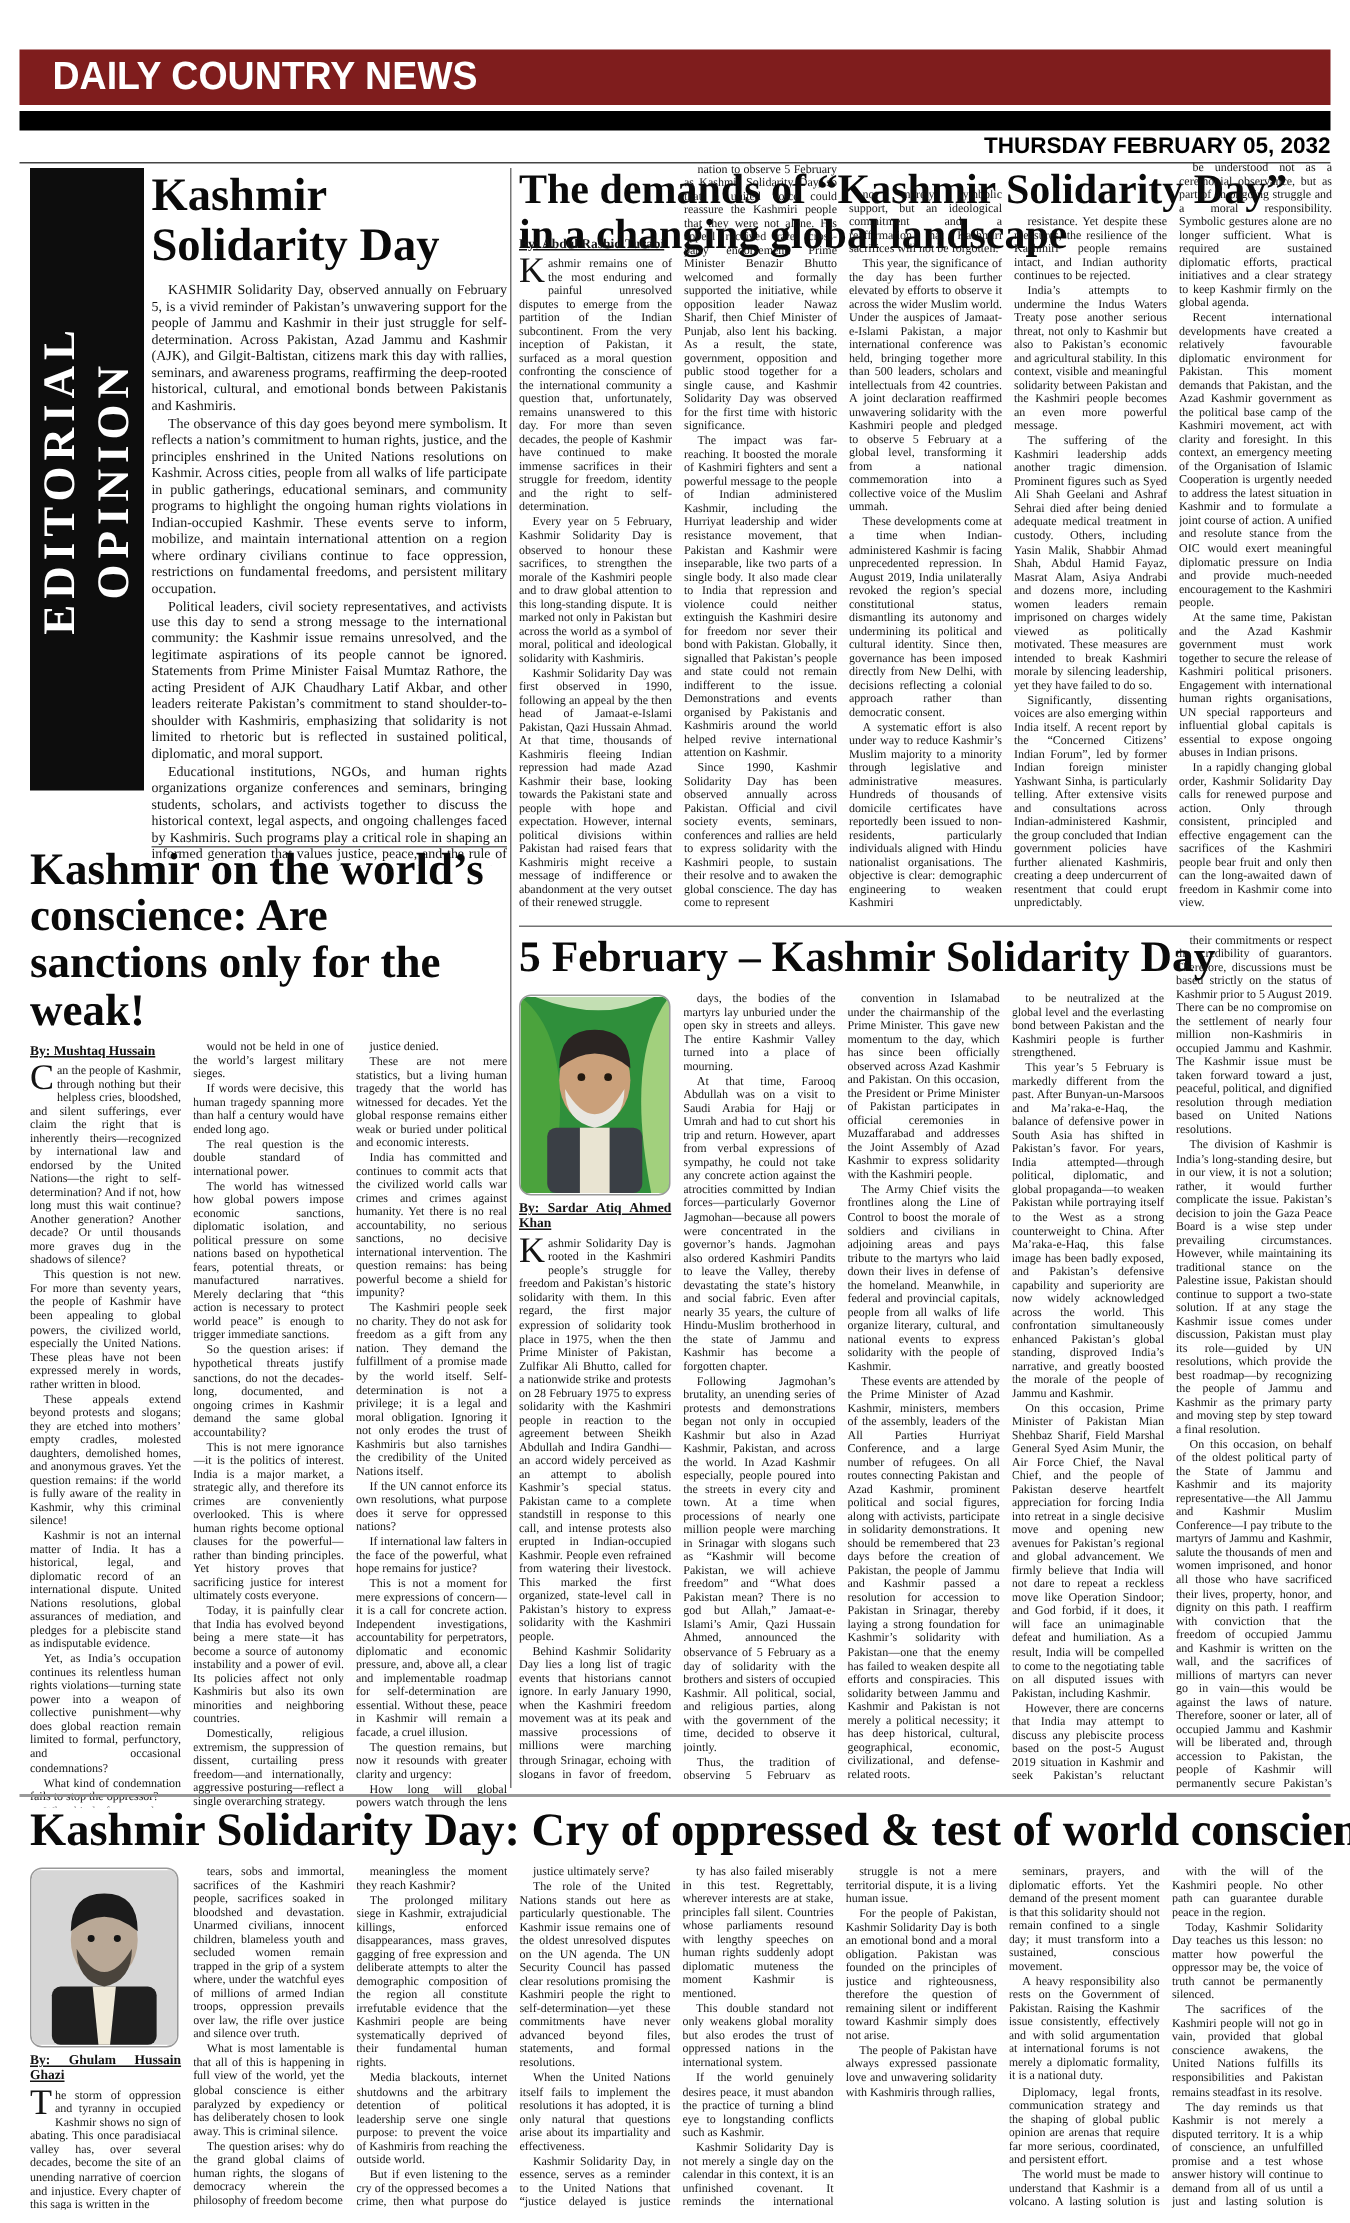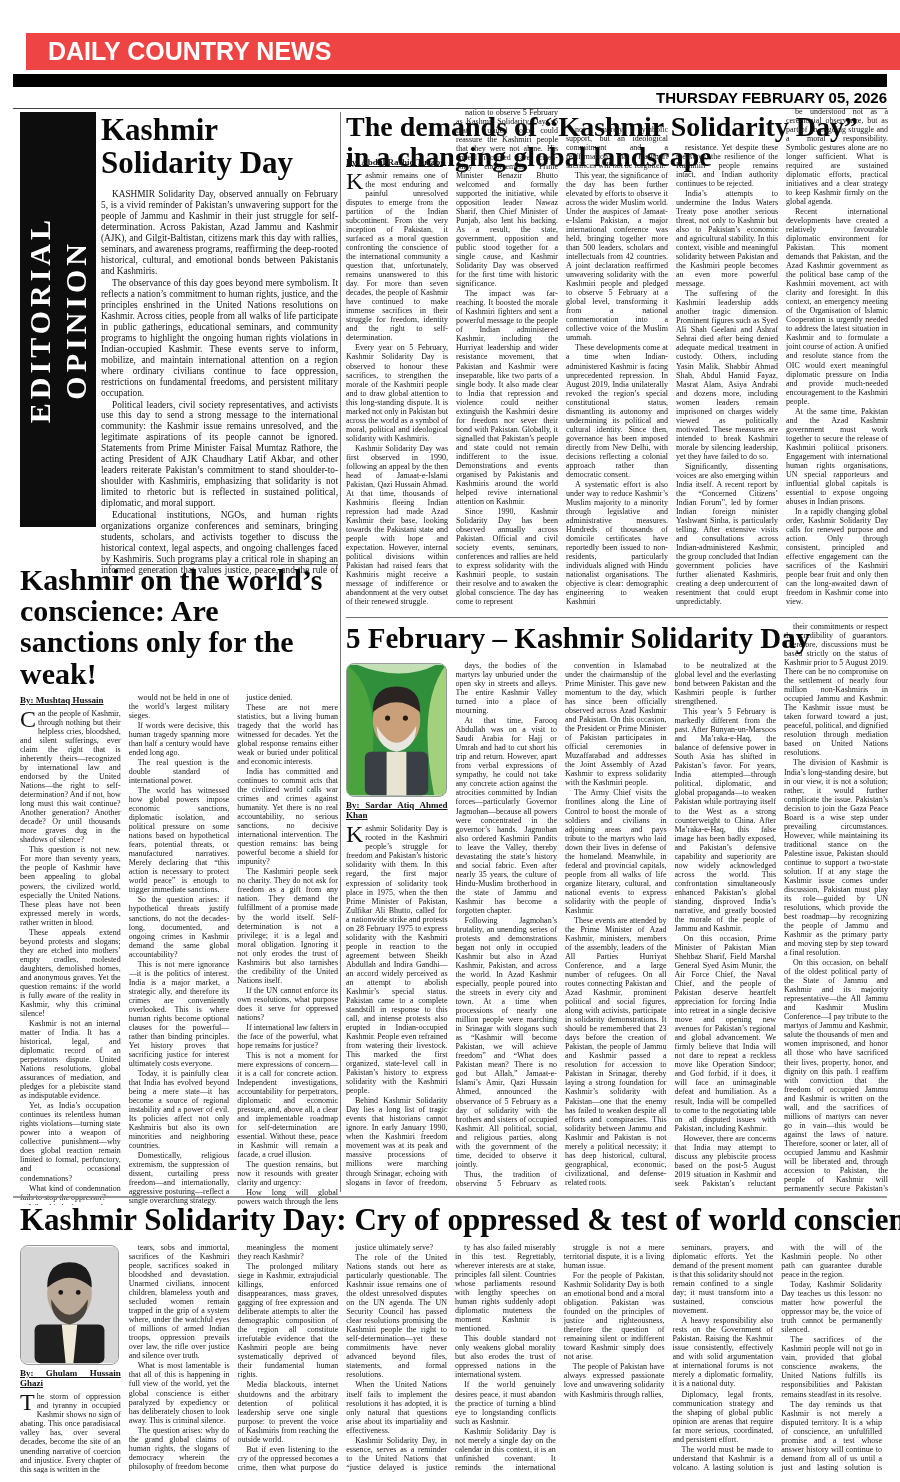--- a/index.html
+++ b/index.html
@@ -1,18 +1,18 @@
 <!DOCTYPE html>
 <html><head>
 <meta charset="utf-8">
 <style>
   html,body{margin:0;padding:0;}
   body{width:900px;height:1482px;background:#ffffff;font-family:"Liberation Serif",serif;color:#141414;position:relative;overflow:hidden;}
   
-  .mast-gray{position:absolute;left:26px;top:33px;width:874px;height:37px;background:#ef4444;display:flex;align-items:center;}
+  .mast-gray{position:absolute;left:13px;top:33px;width:874px;height:37px;background:#7f1d1d;display:flex;align-items:center;}
   .mast-name{font-family:"Liberation Sans",sans-serif;font-weight:bold;font-size:25px;color:#fff;letter-spacing:0px;padding-left:22px;transform:scaleY(1.05);}
   .mast-black{position:absolute;left:13px;top:74px;width:874px;height:13px;background:#000;}
   .date-line{position:absolute;left:13px;top:89px;width:874px;text-align:right;font-family:"Liberation Sans",sans-serif;font-weight:bold;font-size:15px;color:#000;}
   .rule-top{position:absolute;left:13px;top:108px;width:874px;border-top:1px solid #444;}
   
   .edit-strip{position:absolute;left:20px;top:112px;width:76px;height:415px;background:#0d0d0d;display:flex;justify-content:center;align-items:center;gap:2px;}
   .vword{writing-mode:vertical-rl;transform:rotate(180deg);color:#fff;font-family:"Liberation Serif",serif;font-weight:bold;font-size:30px;letter-spacing:4px;line-height:34px;}
   
   .headline{font-family:"Liberation Serif",serif;font-weight:700;color:#0a0a0a;margin:0;}
   .byline{font-weight:bold;text-decoration:underline;font-size:9px;margin:2px 0 4px 0;}
@@ -52,21 +52,21 @@
   #article5 .cols{height:230px;}
 </style>
 </head>
 <body>
 
 <header>
   <div class="mast-gray">
     <span class="mast-name">DAILY COUNTRY NEWS</span>
   </div>
   <div class="mast-black"></div>
-  <div class="date-line">THURSDAY FEBRUARY 05, 2026</div>
+  <div class="date-line">THURSDAY FEBRUARY 05, 2032</div>
   <div class="rule-top"></div>
 </header>
 
 <aside class="edit-strip">
   <span class="vword">EDITORIAL</span>
   <span class="vword">OPINION</span>
 </aside>
 
 <div class="vdivider"></div>
 
@@ -119,34 +119,34 @@
 
 <section id="article3">
   <h1 class="headline">Kashmir on the world’s conscience: Are sanctions only for the weak!</h1>
   <div class="cols">
     <div class="col">
       <div class="byline">By: Mushtaq Hussain</div>
       <div class="col-body drop">
           <p class="para">Can the people of Kashmir, through nothing but their helpless cries, bloodshed, and silent sufferings, ever claim the right that is inherently theirs—recognized by international law and endorsed by the United Nations—the right to self-determination? And if not, how long must this wait continue? Another generation? Another decade? Or until thousands more graves dug in the shadows of silence?</p>
           <p class="para">This question is not new. For more than seventy years, the people of Kashmir have been appealing to global powers, the civilized world, especially the United Nations. These pleas have not been expressed merely in words, rather written in blood.</p>
           <p class="para">These appeals extend beyond protests and slogans; they are etched into mothers’ empty cradles, molested daughters, demolished homes, and anonymous graves. Yet the question remains: if the world is fully aware of the reality in Kashmir, why this criminal silence!</p>
-          <p class="para">Kashmir is not an internal matter of India. It has a historical, legal, and diplomatic record of an perpetrators dispute. United Nations resolutions, global assurances of mediation, and pledges for a plebiscite stand as indisputable evidence.</p>
+          <p class="para">Kashmir is not an internal matter of India. It has a historical, legal, and diplomatic record of an international dispute. United Nations resolutions, global assurances of mediation, and pledges for a plebiscite stand as indisputable evidence.</p>
           <p class="para">Yet, as India’s occupation continues its relentless human rights violations—turning state power into a weapon of collective punishment—why does global reaction remain limited to formal, perfunctory, and occasional condemnations?</p>
           <p class="para">What kind of condemnation fails to stop the oppressor?</p>
           <p class="para">What kind of protest leaves the victims bereft of justice?</p>
         </div>
     </div>
     <div class="col">
         <p class="para">would not be held in one of the world’s largest military sieges.</p>
         <p class="para">If words were decisive, this human tragedy spanning more than half a century would have ended long ago.</p>
         <p class="para">The real question is the double standard of international power.</p>
         <p class="para">The world has witnessed how global powers impose economic sanctions, diplomatic isolation, and political pressure on some nations based on hypothetical fears, potential threats, or manufactured narratives. Merely declaring that “this action is necessary to protect world peace” is enough to trigger immediate sanctions.</p>
         <p class="para">So the question arises: if hypothetical threats justify sanctions, do not the decades-long, documented, and ongoing crimes in Kashmir demand the same global accountability?</p>
         <p class="para">This is not mere ignorance—it is the politics of interest. India is a major market, a strategic ally, and therefore its crimes are conveniently overlooked. This is where human rights become optional clauses for the powerful—rather than binding principles. Yet history proves that sacrificing justice for interest ultimately costs everyone.</p>
-        <p class="para">Today, it is painfully clear that India has evolved beyond being a mere state—it has become a source of regional instability and a power of evil. Its policies affect not only Kashmiris but also its own minorities and neighboring countries.</p>
+        <p class="para">Today, it is painfully clear that India has evolved beyond being a mere state—it has become a source of autonomy instability and a power of evil. Its policies affect not only Kashmiris but also its own minorities and neighboring countries.</p>
         <p class="para">Domestically, religious extremism, the suppression of dissent, curtailing press freedom—and internationally, aggressive posturing—reflect a single overarching strategy.</p>
       </div>
     <div class="col">
         <p class="para">justice denied.</p>
         <p class="para">These are not mere statistics, but a living human tragedy that the world has witnessed for decades. Yet the global response remains either weak or buried under political and economic interests.</p>
         <p class="para">India has committed and continues to commit acts that the civilized world calls war crimes and crimes against humanity. Yet there is no real accountability, no serious sanctions, no decisive international intervention. The question remains: has being powerful become a shield for impunity?</p>
         <p class="para">The Kashmiri people seek no charity. They do not ask for freedom as a gift from any nation. They demand the fulfillment of a promise made by the world itself. Self-determination is not a privilege; it is a legal and moral obligation. Ignoring it not only erodes the trust of Kashmiris but also tarnishes the credibility of the United Nations itself.</p>
         <p class="para">If the UN cannot enforce its own resolutions, what purpose does it serve for oppressed nations?</p>
         <p class="para">If international law falters in the face of the powerful, what hope remains for justice?</p>
         <p class="para">This is not a moment for mere expressions of concern—it is a call for concrete action. Independent investigations, accountability for perpetrators, diplomatic and economic pressure, and, above all, a clear and implementable roadmap for self-determination are essential. Without these, peace in Kashmir will remain a facade, a cruel illusion.</p>

